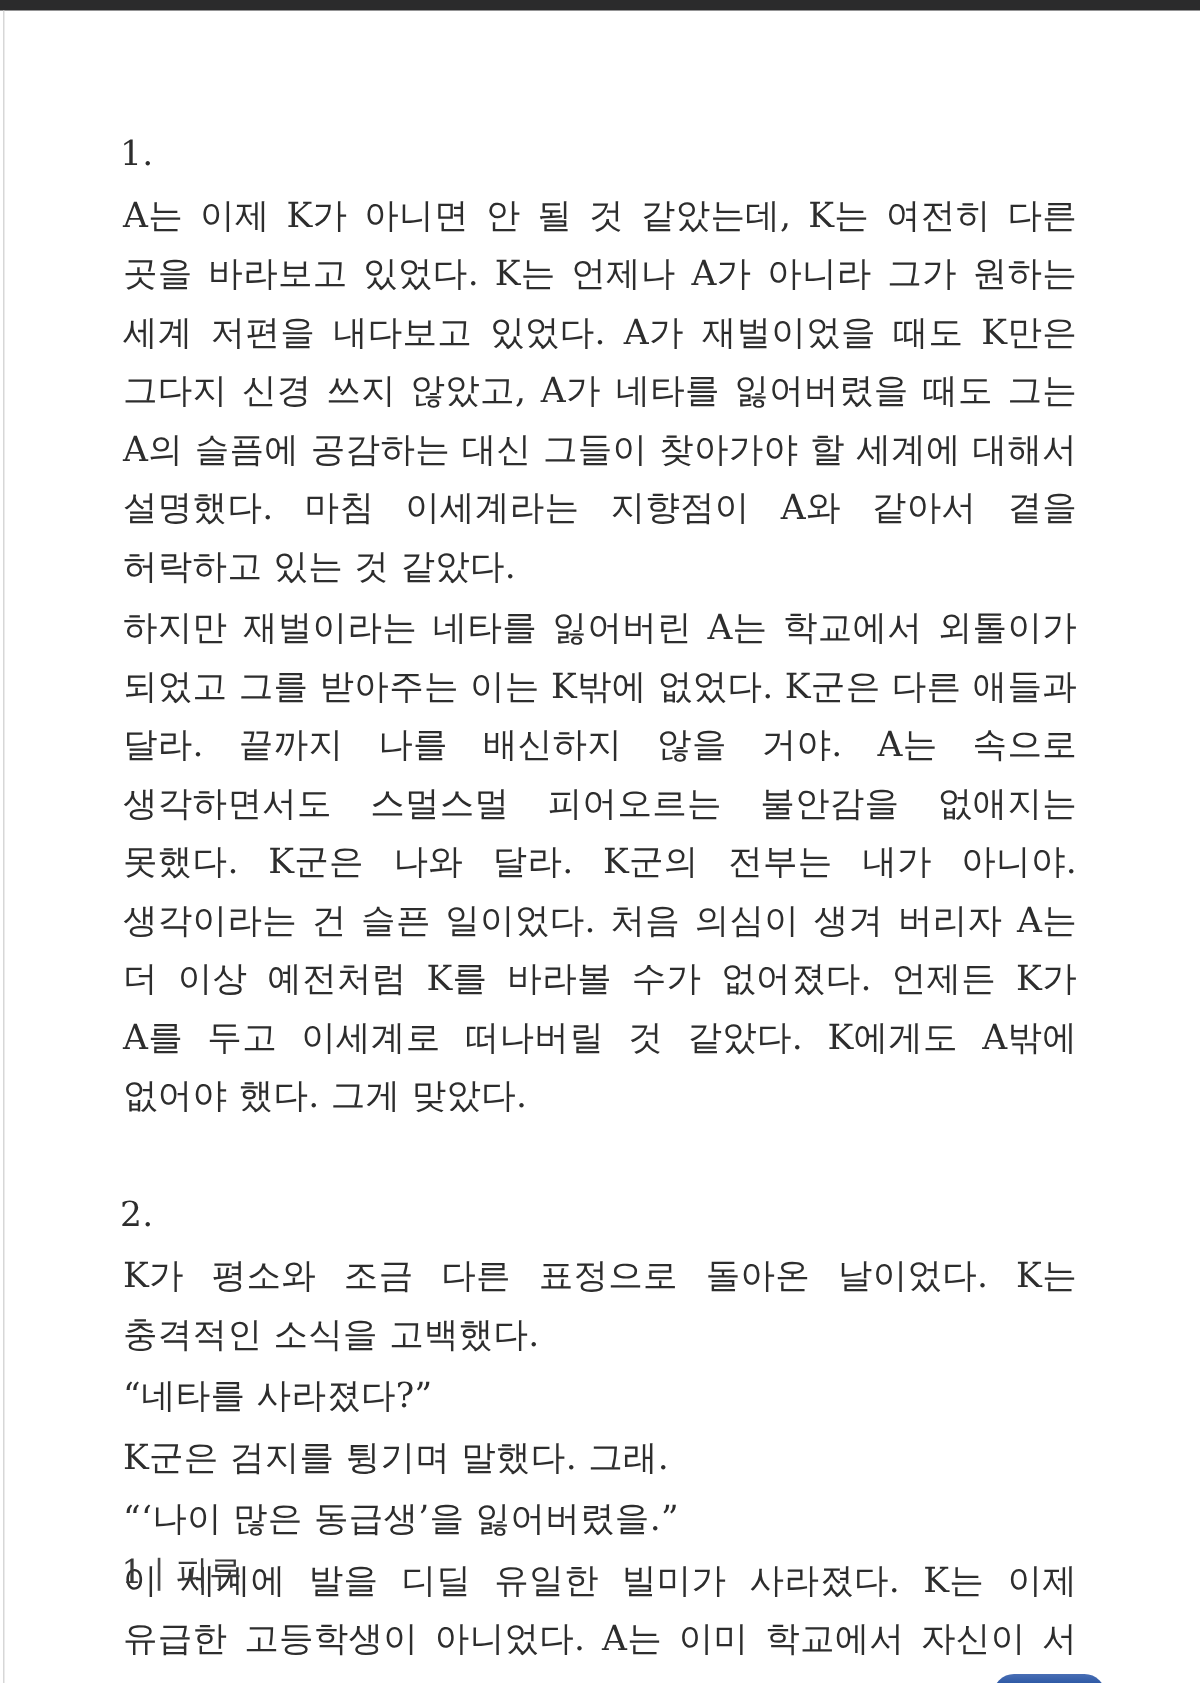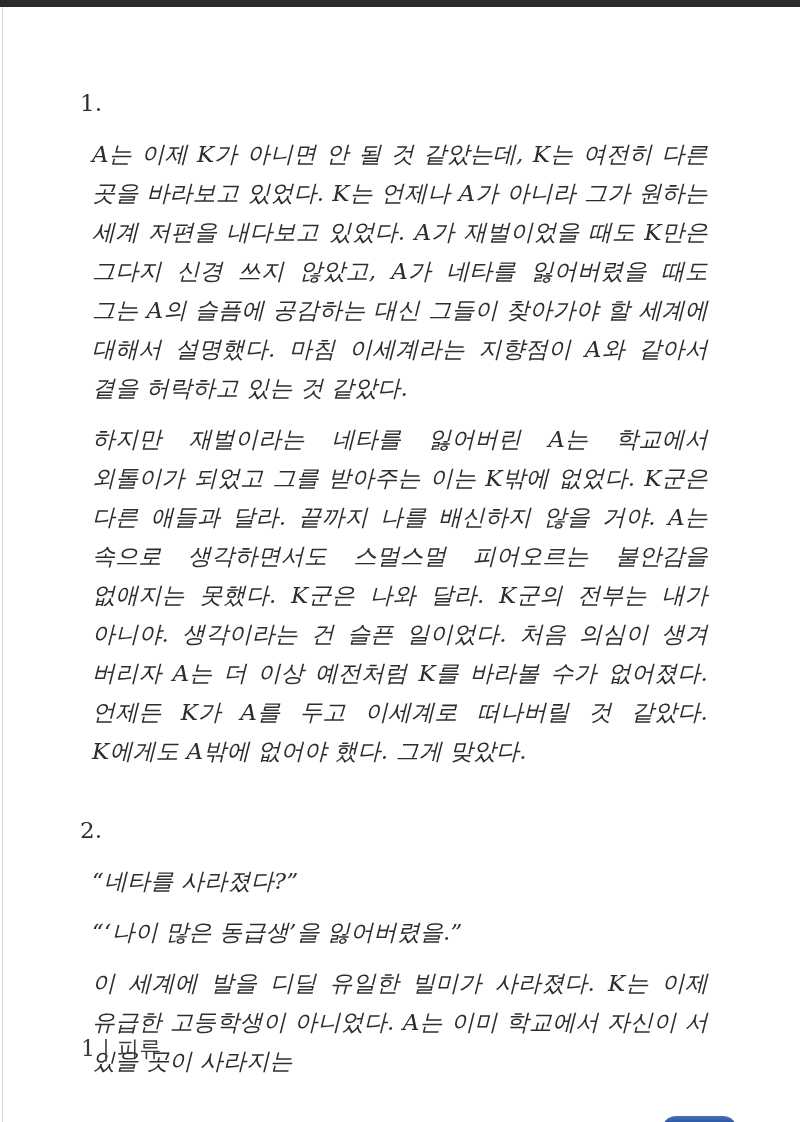--- a/index.html
+++ b/index.html
@@ -39,22 +39,21 @@
     font-size: 23px;
     line-height: 39px;
     text-align: justify;
     word-break: keep-all;
     letter-spacing: 0.2px;
   }
   .section-heading {
     text-align: left;
   }
   .content p {
-    margin: 12px;
-    font-style: italic;
+    margin: 2px;
   }
   .section + .section {
     margin-top: 40px;
   }
   .page-footer {
     position: absolute;
     left: 81px;
     top: 1036px;
     font-size: 22px;
     line-height: 26px;
@@ -85,21 +84,23 @@
 
 <div class="content">
   <div class="section">
     <div class="section-heading">1.</div>
     <p>A는 이제 K가 아니면 안 될 것 같았는데, K는 여전히 다른 곳을 바라보고 있었다. K는 언제나 A가 아니라 그가 원하는 세계 저편을 내다보고 있었다. A가 재벌이었을 때도 K만은 그다지 신경 쓰지 않았고, A가 네타를 잃어버렸을 때도 그는 A의 슬픔에 공감하는 대신 그들이 찾아가야 할 세계에 대해서 설명했다. 마침 이세계라는 지향점이 A와 같아서 곁을 허락하고 있는 것 같았다.</p>
     <p>하지만 재벌이라는 네타를 잃어버린 A는 학교에서 외톨이가 되었고 그를 받아주는 이는 K밖에 없었다. K군은 다른 애들과 달라. 끝까지 나를 배신하지 않을 거야. A는 속으로 생각하면서도 스멀스멀 피어오르는 불안감을 없애지는 못했다. K군은 나와 달라. K군의 전부는 내가 아니야. 생각이라는 건 슬픈 일이었다. 처음 의심이 생겨 버리자 A는 더 이상 예전처럼 K를 바라볼 수가 없어졌다. 언제든 K가 A를 두고 이세계로 떠나버릴 것 같았다. K에게도 A밖에 없어야 했다. 그게 맞았다.</p>
   </div>
 
   <div class="section">
     <div class="section-heading">2.</div>
+    <p>K가 평소와 조금 다른 표정으로 돌아온 날이었다. K는 충격적인 소식을 고백했다.</p>
     <p>“네타를 사라졌다?”</p>
+    <p>K군은 검지를 튕기며 말했다. 그래.</p>
     <p>“‘나이 많은 동급생’을 잃어버렸을.”</p>
     <p>이 세계에 발을 디딜 유일한 빌미가 사라졌다. K는 이제 유급한 고등학생이 아니었다. A는 이미 학교에서 자신이 서 있을 곳이 사라지는</p>
   </div>
 </div>
 
 <div class="page-footer">
   <span>1</span><span class="sep">|</span><span>피류</span>
 </div>
 
 <button class="floating-button"></button>

